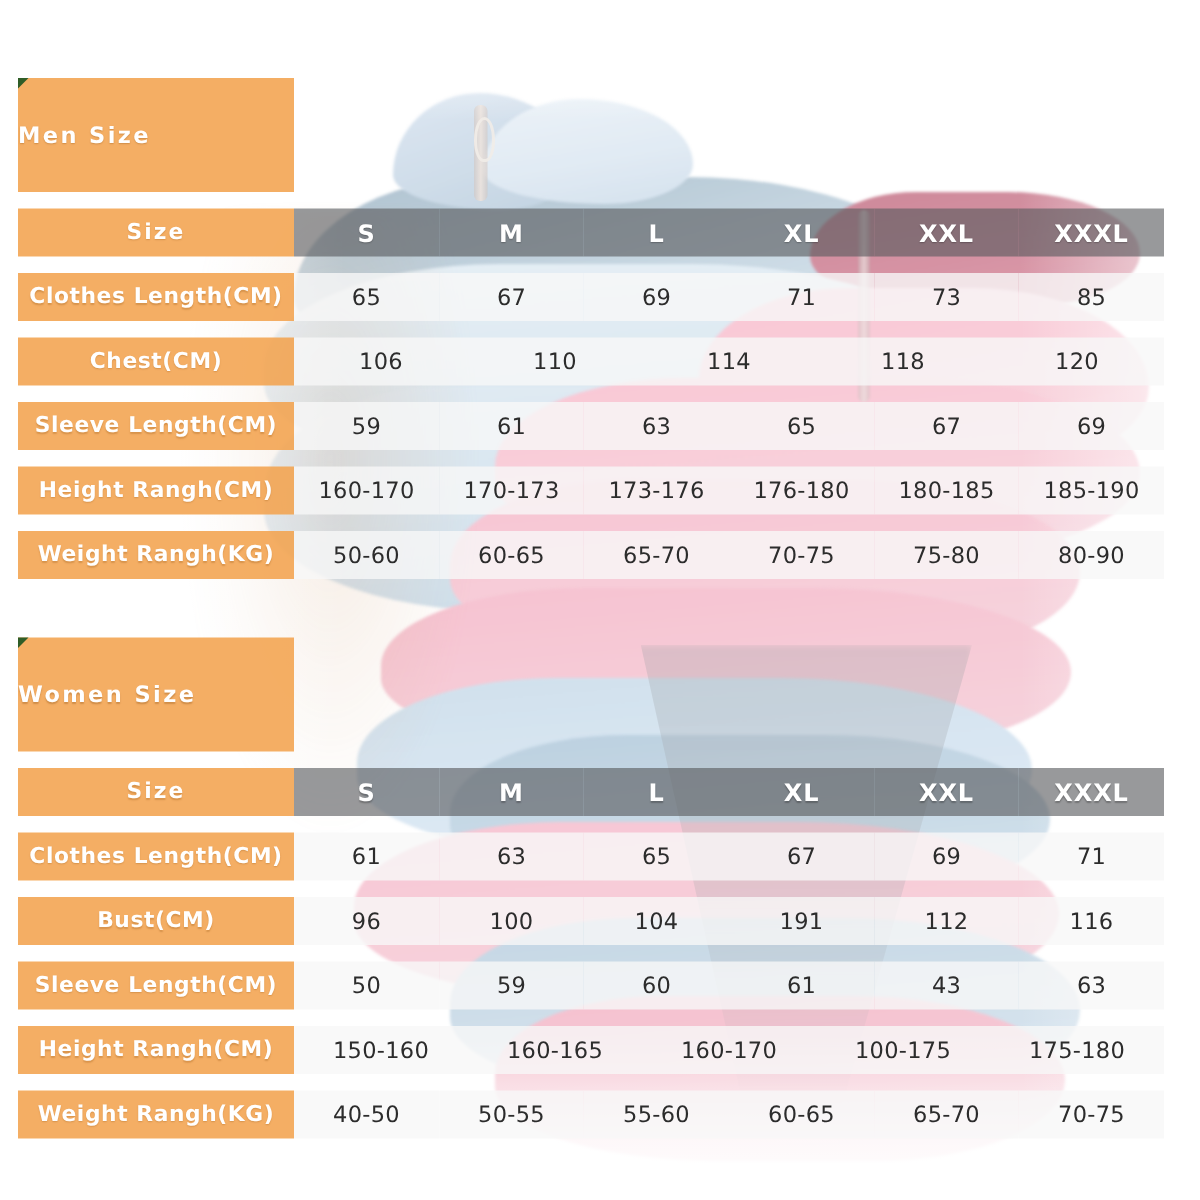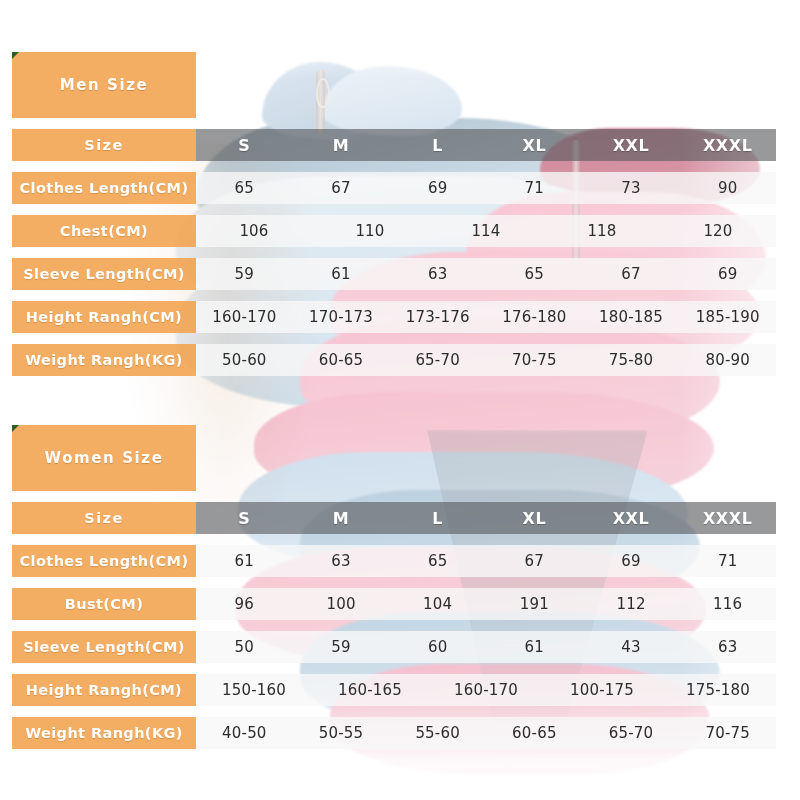--- a/index.html
+++ b/index.html
@@ -179,25 +179,24 @@
     position: absolute;
     left: 12px;
     width: 764px;
   }
   #men-table  { top: 52px; }
   #women-table{ top: 425px; }
 
   .title-row {
     position: relative;
     width: 184px;
-    height: 66px;
+    height: 76px;
     background: rgba(243,163,78,0.88);
     display: flex;
     align-items: center;
-    justify-content: center;
   }
   .title-row .corner-speck {
     position: absolute;
     left: 0; top: 0;
     width: 0; height: 0;
     border-left: 7px solid #2f5d27;
     border-bottom: 7px solid transparent;
   }
   .title-text {
     color: #ffffff;
@@ -315,21 +314,21 @@
       <div class="gap"></div>
 
       <div class="trow">
         <div class="label-cell">Clothes Length(CM)</div>
         <div class="data-strip">
           <div class="dcell">65</div>
           <div class="dcell">67</div>
           <div class="dcell">69</div>
           <div class="dcell">71</div>
           <div class="dcell">73</div>
-          <div class="dcell">90</div>
+          <div class="dcell">85</div>
         </div>
       </div>
 
       <div class="gap"></div>
 
       <div class="trow">
         <div class="label-cell">Chest(CM)</div>
         <div class="data-strip">
           <div class="dcell">106</div>
           <div class="dcell">110</div>

